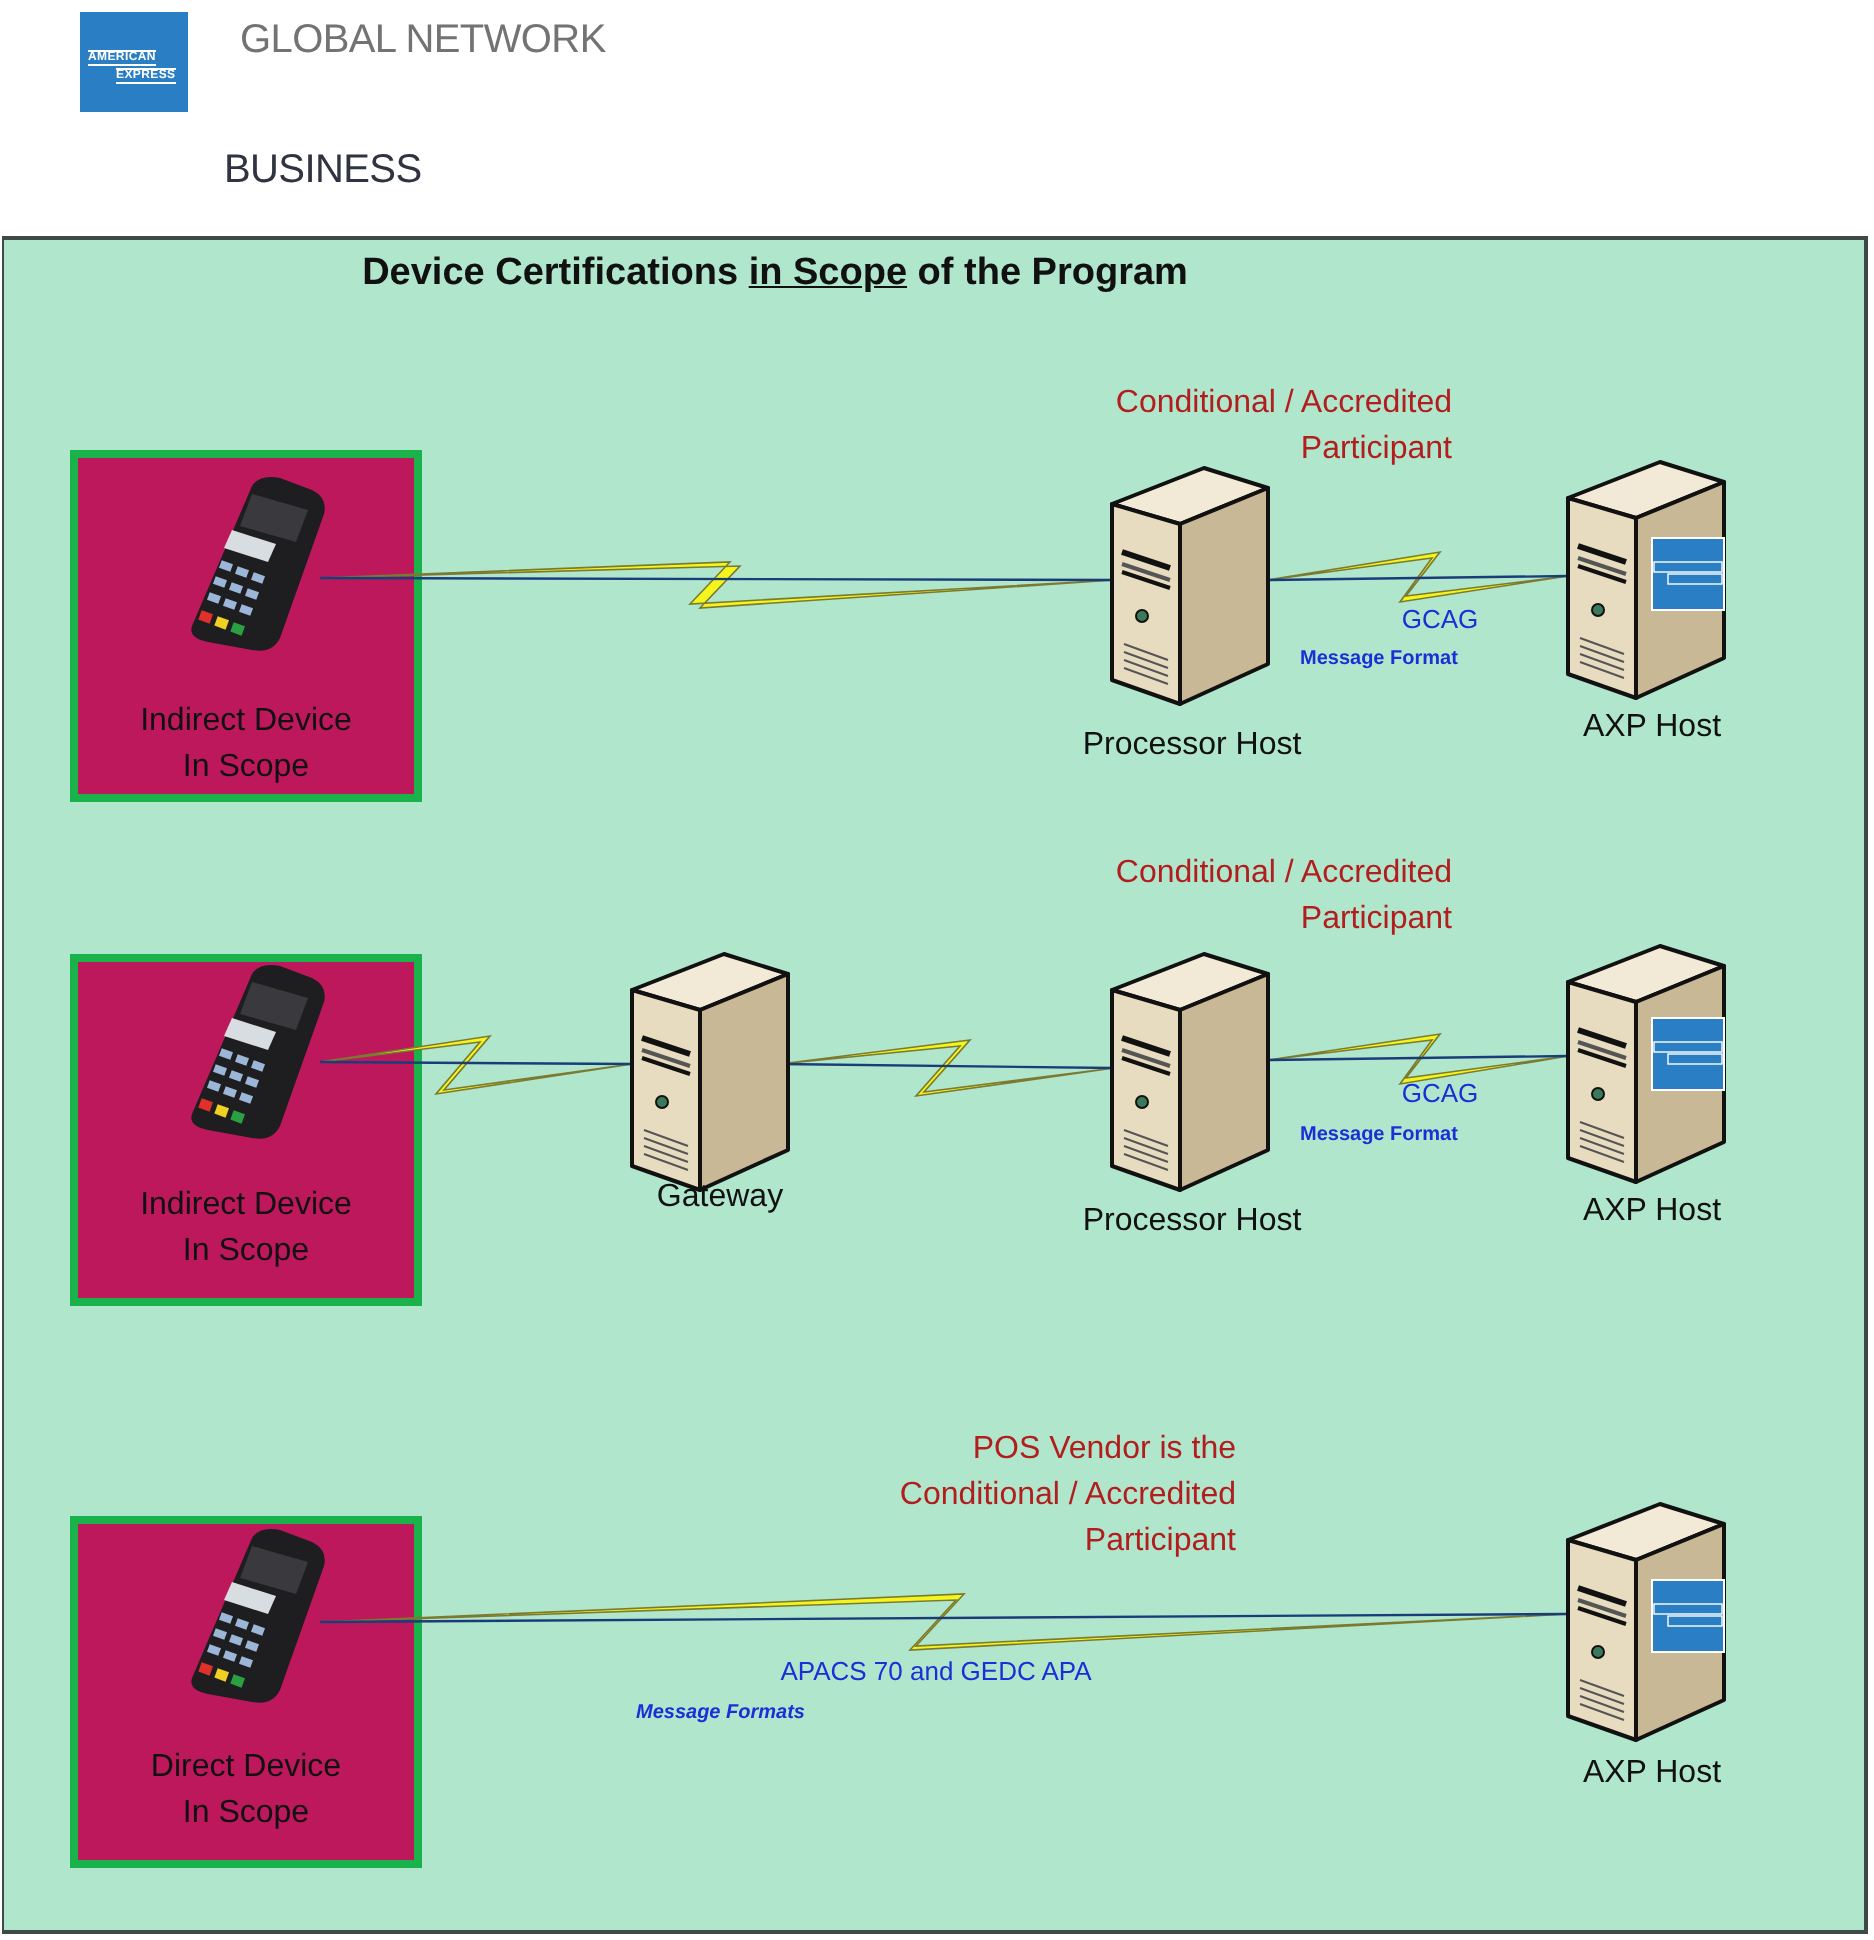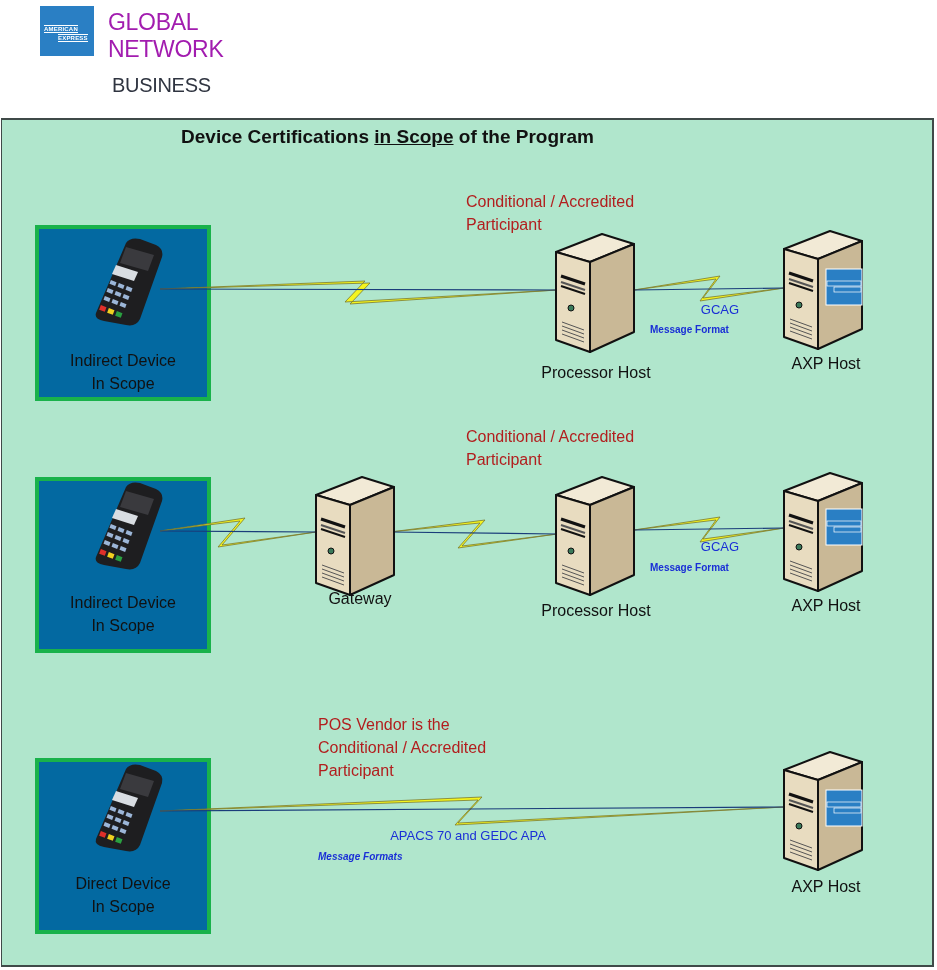--- a/index.html
+++ b/index.html
@@ -2,31 +2,31 @@
 <html><head>
 <meta charset="utf-8">
 <style>
   html, body { margin:0; padding:0; background:#ffffff; }
   body { width:937px; height:970px; position:relative; overflow:hidden; font-family:"Liberation Sans", sans-serif; }
   .logo { position:absolute; left:33px; top:6px; width:280px; height:50px; }
   .amex-box { position:absolute; left:7px; top:0; width:54px; height:50px; background:#2a7fc4; }
   .amex-box .t1, .amex-box .t2 { position:absolute; color:#ffffff; font-size:6px; font-weight:bold; letter-spacing:0.2px; font-family:"Liberation Sans", sans-serif; }
   .amex-box .t1 { left:4px; top:19px; background:#2a7fc4; border-top:1px solid #fff; border-bottom:1px solid #fff; }
   .amex-box .t2 { left:18px; top:28px; border-top:1px solid #fff; border-bottom:1px solid #fff; }
-  .logo-line1 { position:absolute; left:75px; top:3px; font-size:23px; color:#a21caf; letter-spacing:-0.3px; }
+  .logo-line1 { position:absolute; left:87px; top:3px; font-size:20px; color:#737373; letter-spacing:-0.3px; }
   .logo-line2 { position:absolute; left:79px; top:24px; font-size:20px; color:#2f3440; letter-spacing:-0.3px;margin-top:44px; }
 
   .panel { position:absolute; left:1px; top:118px; width:933px; height:849px; background:#b0e6cc; border:1px solid #3f4a48; box-sizing:border-box; border-top-width:2px; border-right-width:2px; border-bottom-width:2px; }
   .panel-title { position:absolute; left:0; top:126px; width:775px; text-align:center; font-size:19px; font-weight:bold; color:#111; }
   .panel-title u { text-decoration:underline; }
 
-  .device-box { position:absolute; width:176px; height:176px; background:#0369a1; border:4px solid #19b24b; box-sizing:border-box; }
+  .device-box { position:absolute; width:176px; height:176px; background:#be185d; border:4px solid #19b24b; box-sizing:border-box; }
   .device-label { position:absolute; left:0; width:100%; text-align:center; font-size:16px; color:#111; line-height:23px; }
 
-  .red { position:absolute; color:#b21e1e; font-size:16px; text-align:left; line-height:23px; }
+  .red { position:absolute; color:#b21e1e; font-size:16px; text-align:right; line-height:23px; }
   .blue-big { position:absolute; color:#1a2fd6; font-size:13px; text-align:center; }
   .blue-small { position:absolute; color:#1a2fd6; font-size:10px; font-weight:bold; text-align:left; }
   .host-label { position:absolute; color:#111; font-size:16px; text-align:center; }
 
   svg.layer { position:absolute; left:0; top:0; }
 </style>
 </head>
 <body>
 
 <div class="logo">

